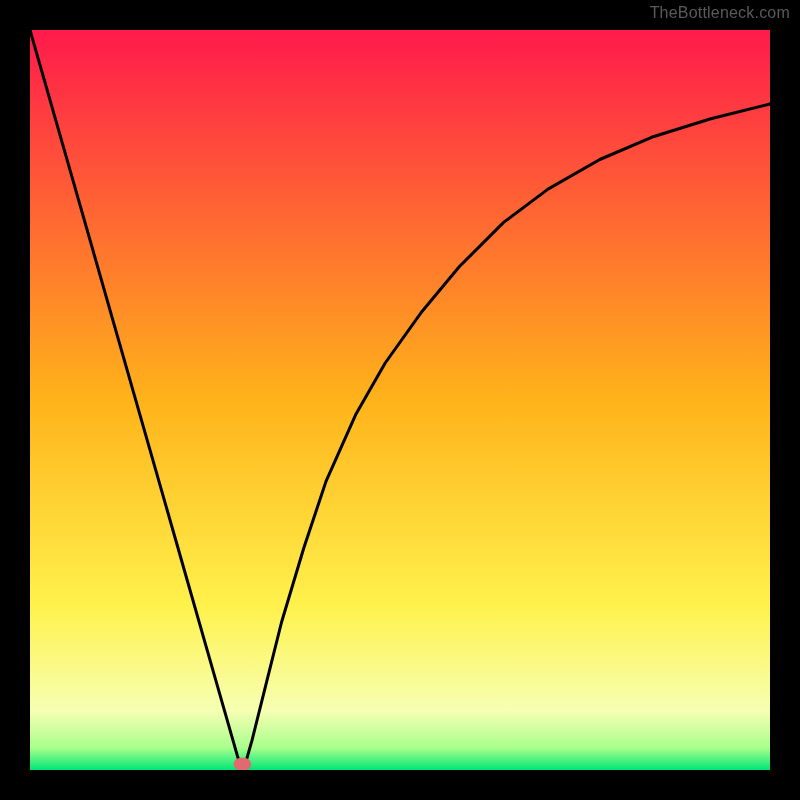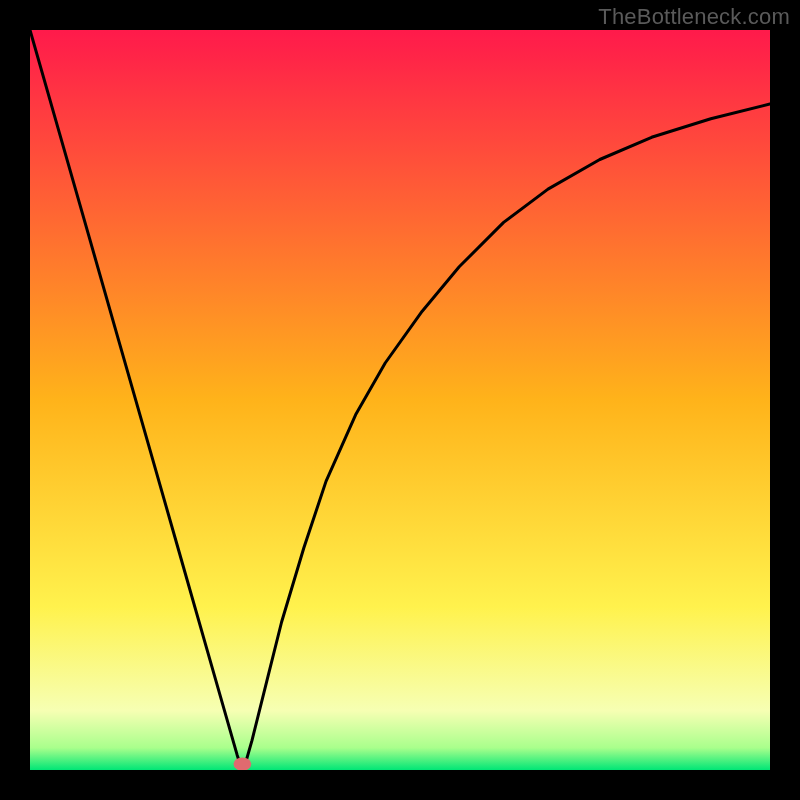--- a/index.html
+++ b/index.html
@@ -15,21 +15,21 @@
     position: relative;
     width: 800px;
     height: 800px;
     background: #000;
   }
   .watermark {
     position: absolute;
     top: 4px;
     right: 10px;
     color: #5a5a5a;
-    font-size: 22px;
+    font-size: 16px;
     font-weight: 500;
     letter-spacing: 0.2px;
     user-select: none;
   }
   .plot {
     position: absolute;
     left: 30px;
     top: 30px;
     width: 740px;
     height: 740px;

